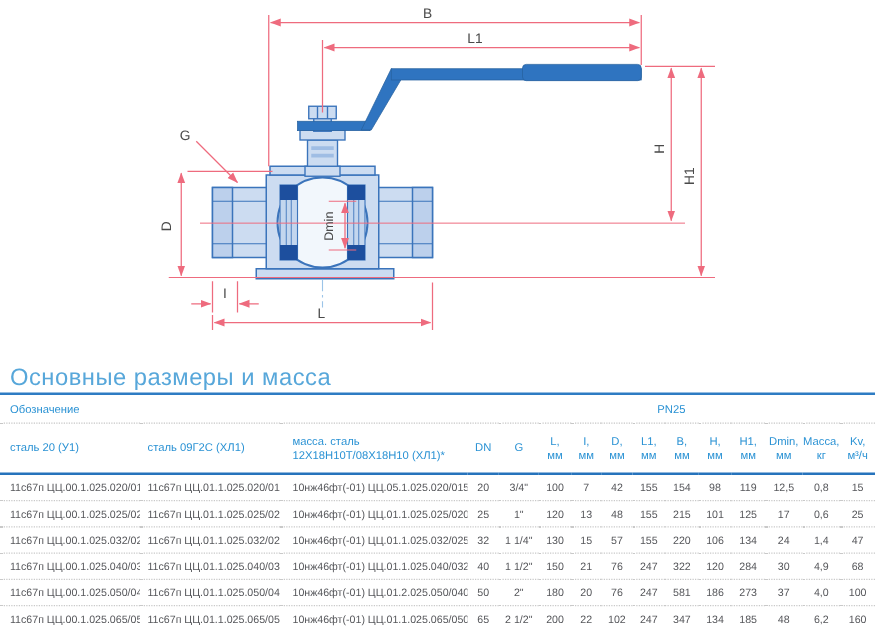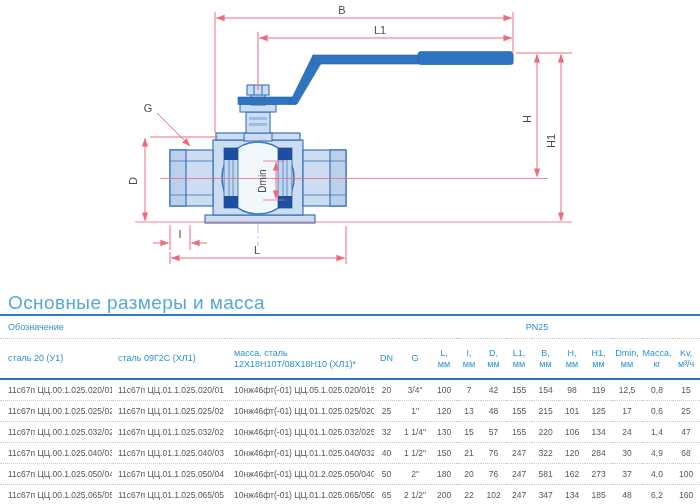--- a/index.html
+++ b/index.html
@@ -295,21 +295,21 @@
         <td class="des c1">11с67п ЦЦ.00.1.025.050/040</td>
         <td class="des">11с67п ЦЦ.01.1.025.050/040</td>
         <td class="des c3">10нж46фт(-01) ЦЦ.01.2.025.050/040</td>
         <td class="num">50</td>
         <td class="num">2"</td>
         <td class="num">180</td>
         <td class="num">20</td>
         <td class="num">76</td>
         <td class="num">247</td>
         <td class="num">581</td>
-        <td class="num">162</td>
+        <td class="num">186</td>
         <td class="num">273</td>
         <td class="num">37</td>
         <td class="num">4,0</td>
         <td class="num">100</td>
       </tr>
       <tr>
         <td class="des c1">11с67п ЦЦ.00.1.025.065/050</td>
         <td class="des">11с67п ЦЦ.01.1.025.065/050</td>
         <td class="des c3">10нж46фт(-01) ЦЦ.01.1.025.065/050</td>
         <td class="num">65</td>

